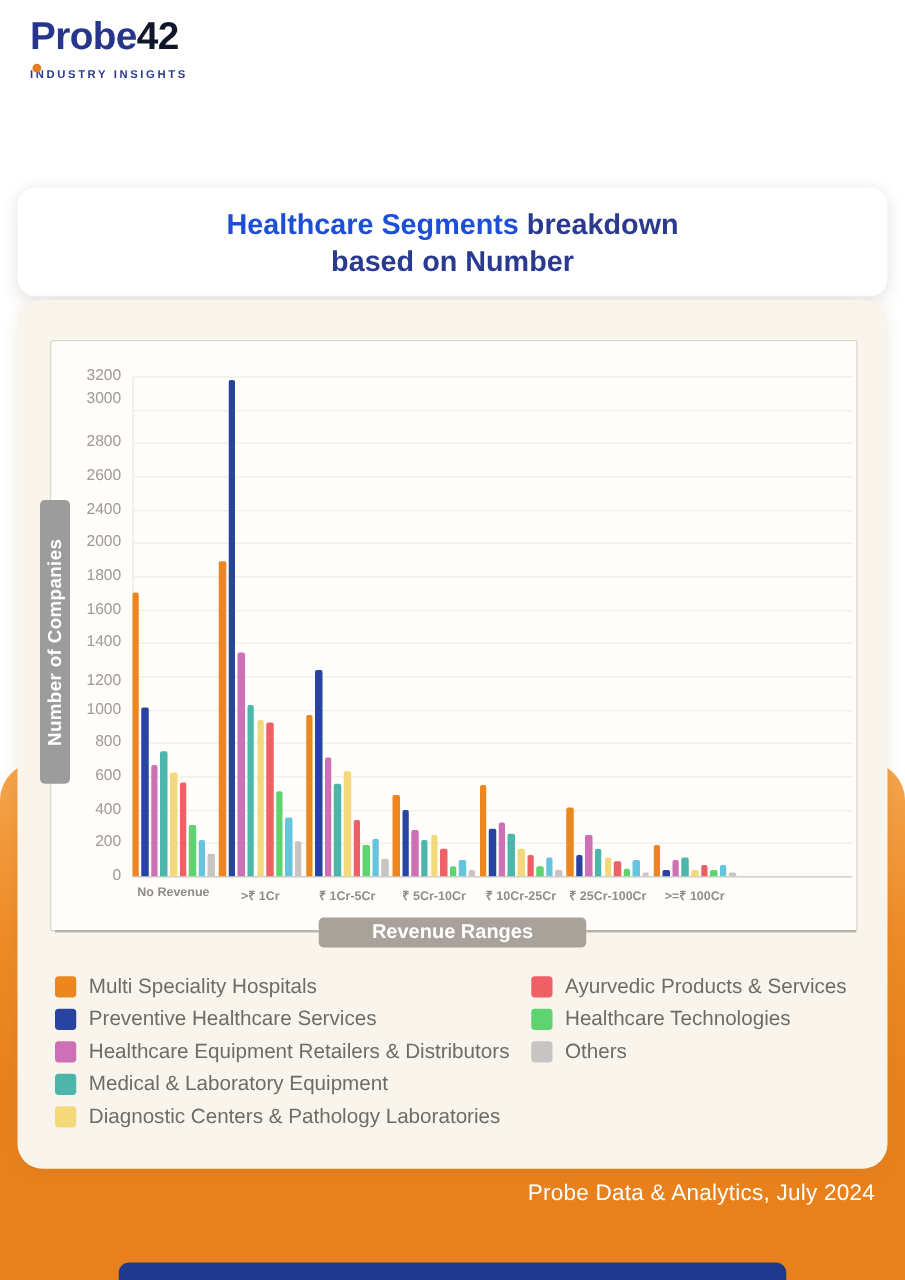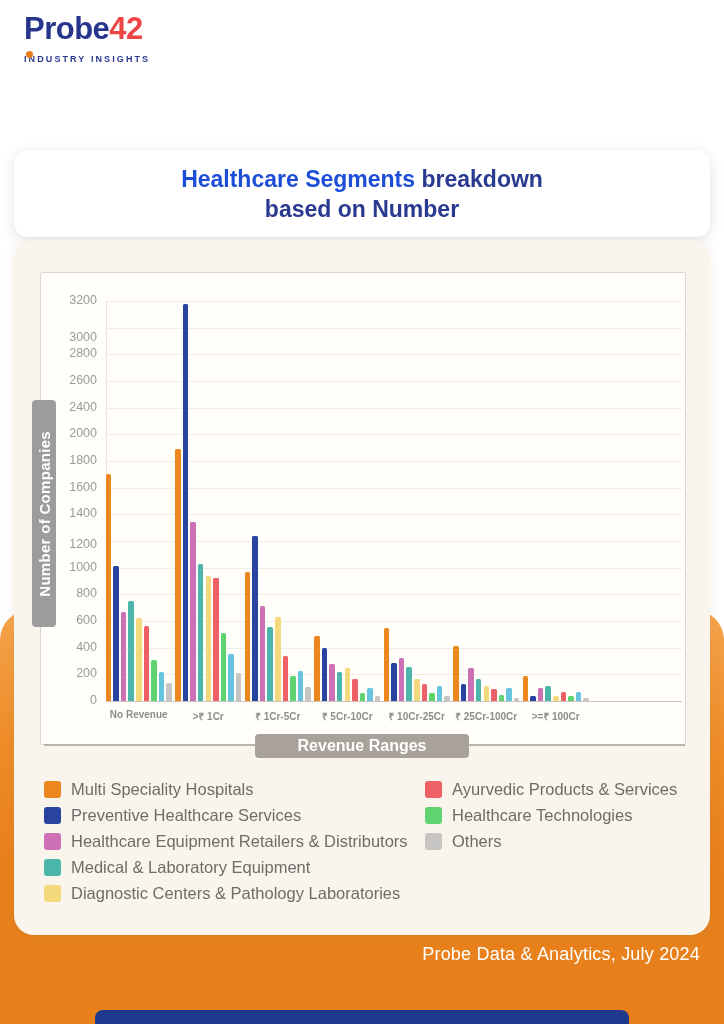--- a/index.html
+++ b/index.html
@@ -2,21 +2,21 @@
 <html><head>
 <meta charset="utf-8">
 <style>
   html,body{margin:0;padding:0;background:#ffffff;}
   body{font-family:"Liberation Sans",sans-serif;}
   .page{position:relative;width:724px;height:1024px;background:#ffffff;overflow:hidden;}
 
   
   .logo{position:absolute;left:24px;top:12px;}
   .logo-brand{position:relative;font-size:31px;font-weight:700;color:#27368C;letter-spacing:-0.5px;line-height:34px;}
-  .logo-accent{color:#ef4444;}
+  .logo-accent{color:#0f172a;}
   .logo-dot{position:absolute;left:2px;top:39px;width:7px;height:7px;border-radius:50%;background:#E87D1E;}
   .logo-tagline{margin-top:8px;font-size:9px;font-weight:700;color:#2B3A8F;letter-spacing:2.1px;}
 
   
   .title-card{position:absolute;left:14px;top:150px;width:696px;height:87px;background:#ffffff;
     border-radius:14px;box-shadow:0 5px 14px rgba(120,110,100,.16),0 -2px 8px rgba(120,110,100,.05);
     display:flex;flex-direction:column;align-items:center;justify-content:center;}
   .title-line{font-size:23px;font-weight:700;line-height:30px;color:#2A3A90;}
   .title-highlight{color:#1d4ed8;}
 
@@ -107,21 +107,21 @@
           <div class="ytick" style="top: 180px;">1800</div>
           <div class="gridline" style="top: 161.333px;"></div>
           <div class="ytick" style="top: 153.333px;">2000</div>
           <div class="gridline" style="top: 134.667px;"></div>
           <div class="ytick" style="top: 126.667px;">2400</div>
           <div class="gridline" style="top: 108px;"></div>
           <div class="ytick" style="top: 100px;">2600</div>
           <div class="gridline" style="top: 81.3333px;"></div>
           <div class="ytick" style="top: 73.3333px;">2800</div>
           <div class="gridline" style="top: 54.6667px;"></div>
-          <div class="ytick" style="top: 57px;">3000</div>
+          <div class="ytick" style="top: 38px;">3000</div>
           <div class="gridline" style="top: 28px;"></div>
           <div class="ytick" style="top: 20px;">3200</div>
           <div class="bar" style="left: 64.6px; top: 201.333px; height: 226.667px; background: rgb(236, 134, 31);"></div>
           <div class="bar" style="left: 72.2px; top: 293.333px; height: 134.667px; background: rgb(40, 67, 160);"></div>
           <div class="bar" style="left: 79.8px; top: 338.667px; height: 89.3333px; background: rgb(206, 112, 181);"></div>
           <div class="bar" style="left: 87.4px; top: 328px; height: 100px; background: rgb(75, 182, 169);"></div>
           <div class="bar" style="left: 95px; top: 345.333px; height: 82.6667px; background: rgb(244, 217, 124);"></div>
           <div class="bar" style="left: 102.6px; top: 353.333px; height: 74.6667px; background: rgb(239, 95, 102);"></div>
           <div class="bar" style="left: 110.2px; top: 386.667px; height: 41.3333px; background: rgb(95, 211, 111);"></div>
           <div class="bar" style="left: 117.8px; top: 399.333px; height: 28.6667px; background: rgb(103, 196, 223);"></div>

